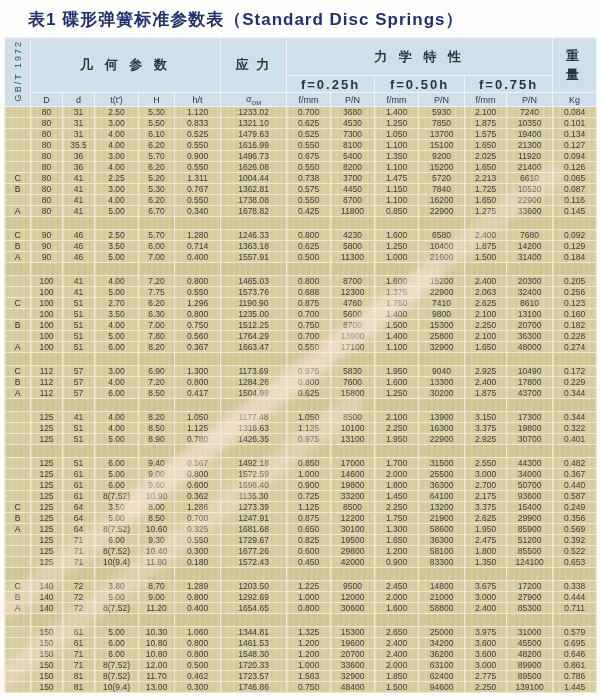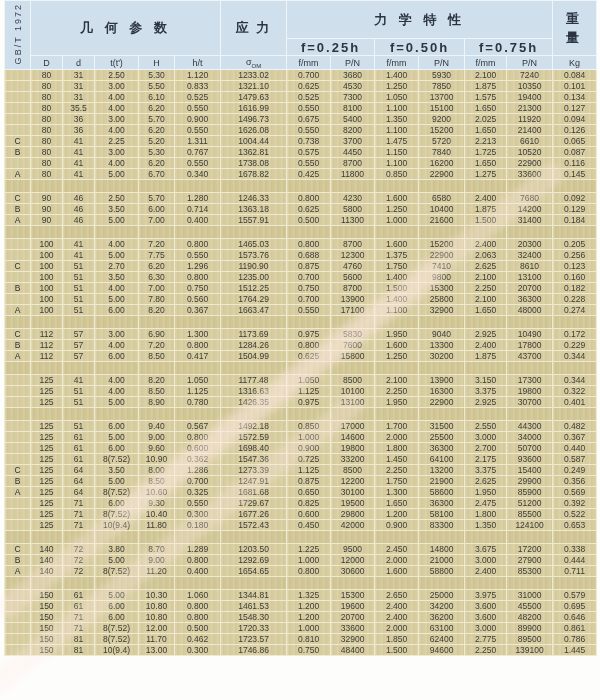--- a/index.html
+++ b/index.html
@@ -37,20 +37,21 @@
             background:rgba(255,236,228,0.30); filter:blur(3px);
             transform:rotate(-38deg); border-radius:12px; }
   .s1 { left:-60px; top:430px; }
   .s2 { left:60px;  top:330px; }
   .s3 { left:-140px; top:560px; }
 </style>
 </head>
 <body>
 
 <div class="page">
+  <div class="title">表1 碟形弹簧标准参数表（Standard Disc Springs）</div>
 
   <table>
     <colgroup>
       <col style="width:26px">
         <col style="width:32px">
         <col style="width:32px">
       <col style="width:44px">
         <col style="width:36px">
         <col style="width:46px">
       <col style="width:66px">
@@ -637,21 +638,21 @@
           <td>50700</td>
           <td>0.440</td>
         </tr>
         <tr>
           <td class="cls"></td>
           <td>125</td>
           <td>61</td>
           <td>8(7.52)</td>
           <td>10.90</td>
           <td>0.362</td>
-          <td>1547.36</td>
+          <td>1135.30</td>
           <td>0.725</td>
           <td>33200</td>
           <td>1.450</td>
           <td>64100</td>
           <td>2.175</td>
           <td>93600</td>
           <td>0.587</td>
         </tr>
         <tr>
           <td class="cls">C</td>
@@ -894,21 +895,21 @@
           <td>0.861</td>
         </tr>
         <tr>
           <td class="cls"></td>
           <td>150</td>
           <td>81</td>
           <td>8(7.52)</td>
           <td>11.70</td>
           <td>0.462</td>
           <td>1723.57</td>
-          <td>0.810</td>
+          <td>1.563</td>
           <td>32900</td>
           <td>1.850</td>
           <td>62400</td>
           <td>2.775</td>
           <td>89500</td>
           <td>0.786</td>
         </tr>
         <tr>
           <td class="cls"></td>
           <td>150</td>

